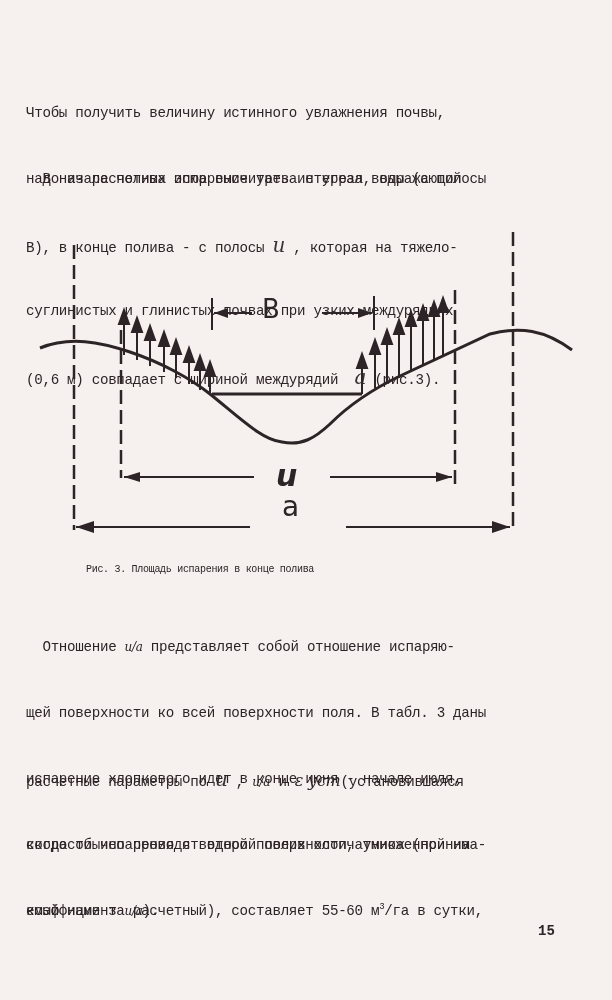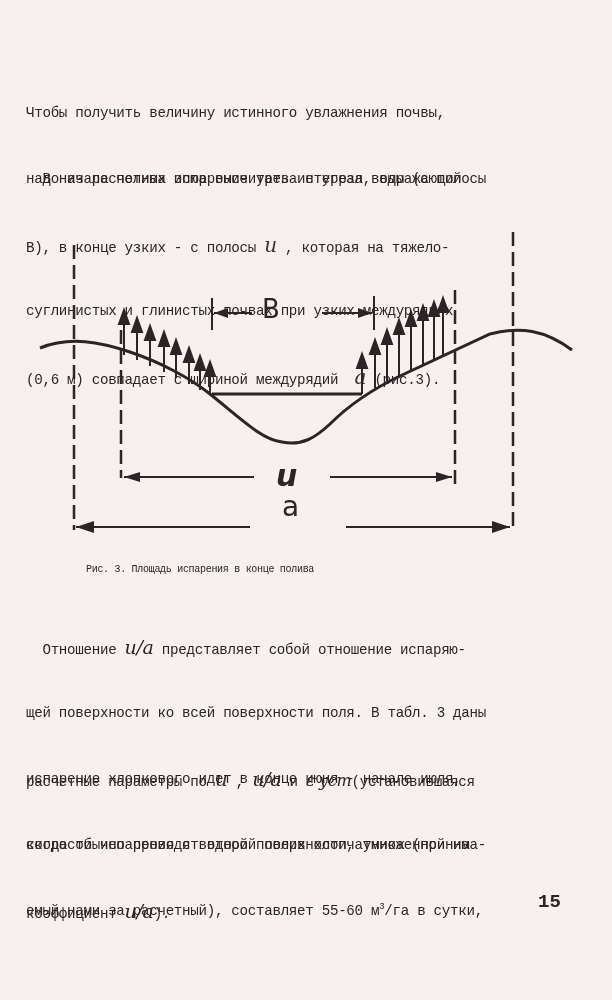--- a/index.html
+++ b/index.html
@@ -20,47 +20,47 @@
     letter-spacing: -0.3px;
     white-space: pre;
   }
   .line { display: block; height: 22px; }
   .hand {
     font-family: "DejaVu Serif", serif;
     font-style: italic;
     font-size: 20px;
     color: #3a3336;
   }
-  .frac { font-family: "DejaVu Serif", serif; font-style: italic; font-size: 19px; }
+  .frac { font-family: "DejaVu Serif", serif; font-style: italic; font-size: 12px; }
   .caption {
     position: absolute; left: 86px; top: 564px;
     font-family: "Liberation Mono", monospace;
     font-size: 10px; letter-spacing: -0.3px;
   }
   .pagenum {
-    position: absolute; left: 538px; top: 891px;
-    font-family: "Liberation Mono", monospace; font-size: 19px; font-weight: bold;
+    position: absolute; left: 538px; top: 923px;
+    font-family: "Liberation Mono", monospace; font-size: 14px; font-weight: bold;
   }
   .figure { position: absolute; left: 0; top: 228px; width: 612px; height: 320px; }
   .figure text { font-family: "DejaVu Sans", sans-serif; fill: #2c2426; }
   sup { font-size: 9px; line-height: 0; }
 </style>
 </head>
 <body>
 
 <div class="page">
 
   <div class="text-block" style="top:58px;">
     <span class="line">Чтобы получить величину истинного увлажнения почвы,</span>
     <span class="line">надо из расчетных эпюр высчитать интеграл, выражающий</span>
   </div>
 
   <div class="text-block" style="top:124px;">
     <span class="line">  В начале полива испарение уреза с уреза воды (с полосы</span>
-    <span class="line"><span>B), в конце узких - с полосы </span><span class="hand">u</span><span> , которая на тяжело-</span></span>
+    <span class="line"><span>B), в конце полива - с полосы </span><span class="hand">u</span><span> , которая на тяжело-</span></span>
     <span class="line">суглинистых и глинистых почвах при узких междурядиях</span>
     <span class="line"><span>(0,6 м) совпадает с шириной междурядий  </span><span class="hand">a</span><span> (рис.3).</span></span>
   </div>
 
   <svg class="figure" viewBox="0 228 612 320">
 
     <line x1="74" y1="245" x2="74" y2="530" stroke="#2c2426" stroke-width="2.5" stroke-dasharray="14,6"></line>
     <line x1="513" y1="232" x2="513" y2="530" stroke="#2c2426" stroke-width="2.5" stroke-dasharray="14,6"></line>
 
     <line x1="121" y1="330" x2="121" y2="478" stroke="#2c2426" stroke-width="2.5" stroke-dasharray="14,6"></line>

